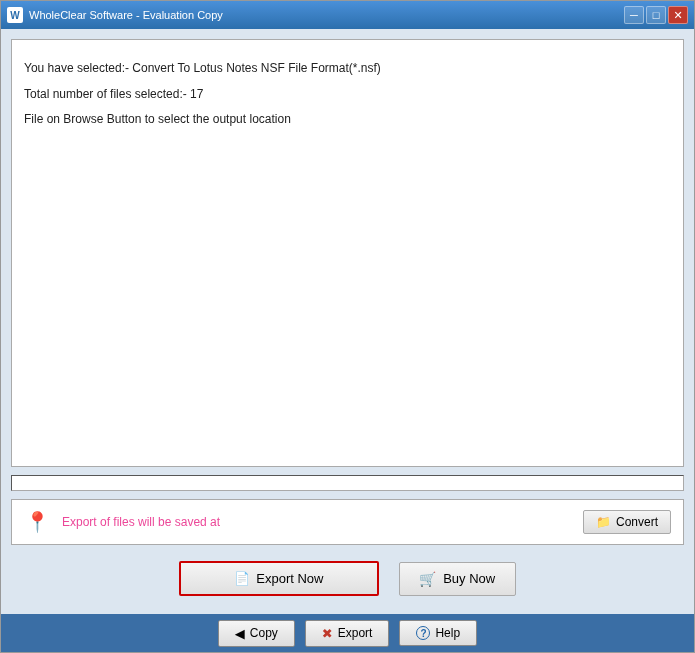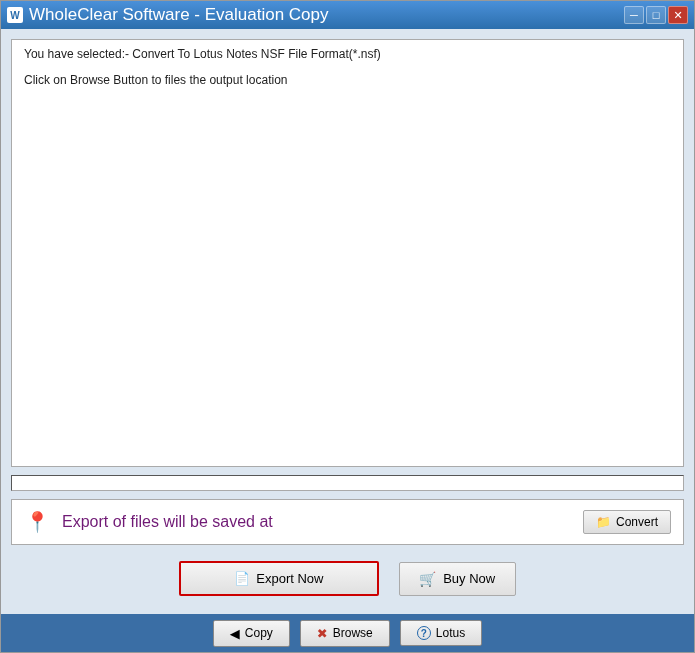--- a/index.html
+++ b/index.html
@@ -49,21 +49,21 @@
       display: flex;
       align-items: center;
       justify-content: center;
       font-size: 10px;
       color: #2c6fad;
       font-weight: bold;
     }
 
     .title-bar-text {
       color: white;
-      font-size: 17px;
+      font-size: 11px;
       font-weight: normal;
     }
 
     .title-bar-buttons {
       display: flex;
       gap: 2px;
     }
 
     .title-btn {
       width: 20px;
@@ -89,21 +89,21 @@
       padding: 10px;
       display: flex;
       flex-direction: column;
       gap: 8px;
     }
 
     .info-box {
       background: white;
       border: 1px solid #aaa;
       flex: 1;
-      padding: 4px 12px;
+      padding: 18px 12px;
       font-size: 12px;
       color: #222;
       line-height: 1.8;
     }
 
     .info-line {
       margin-bottom: 4px;
     }
 
     .progress-area {
@@ -142,22 +142,22 @@
       justify-content: center;
     }
 
     .pin-icon {
       color: #c0392b;
       font-size: 20px;
     }
 
     .browse-label {
       flex: 1;
-      font-size: 16px;
-      color: #701a75;
+      font-size: 12px;
+      color: #ec4899;
     }
 
     .browse-button {
       background: linear-gradient(to bottom, #f5f5f5, #ddd);
       border: 1px solid #aaa;
       padding: 4px 12px;
       font-size: 12px;
       cursor: pointer;
       display: flex;
       align-items: center;
@@ -253,21 +253,22 @@
       <div class="title-btn">─</div>
       <div class="title-btn">□</div>
       <div class="title-btn close">✕</div>
     </div>
   </div>
 
   <div class="window-content">
 
     <div class="info-box">
       <div class="info-line">You have selected:- Convert To Lotus Notes NSF File Format(*.nsf)</div>
-      <div class="info-line">Click on Browse Button to files the output location</div>
+      <div class="info-line">Total number of files selected:- 17</div>
+      <div class="info-line">File on Browse Button to select the output location</div>
     </div>
 
     <div class="progress-area">
       <div class="progress-bar-container">
         <div class="progress-bar-fill"></div>
       </div>
     </div>
 
     <div class="browse-row">
       <div class="location-icon">
@@ -293,20 +294,20 @@
 
   </div>
 
   <div class="bottom-bar">
     <button class="nav-btn">
       <span class="btn-icon">◀</span>
       <span>Copy</span>
     </button>
     <button class="nav-btn">
       <span class="btn-icon" style="color:#c0392b;">✖</span>
-      <span>Browse</span>
+      <span>Export</span>
     </button>
     <button class="nav-btn">
       <span class="btn-icon" style="color:#2266aa; font-weight:bold; border:1px solid #2266aa; border-radius:50%; width:14px; height:14px; display:inline-flex; align-items:center; justify-content:center; font-size:10px;">?</span>
-      <span>Lotus</span>
+      <span>Help</span>
     </button>
   </div>
 </div>
 
 </body></html>

